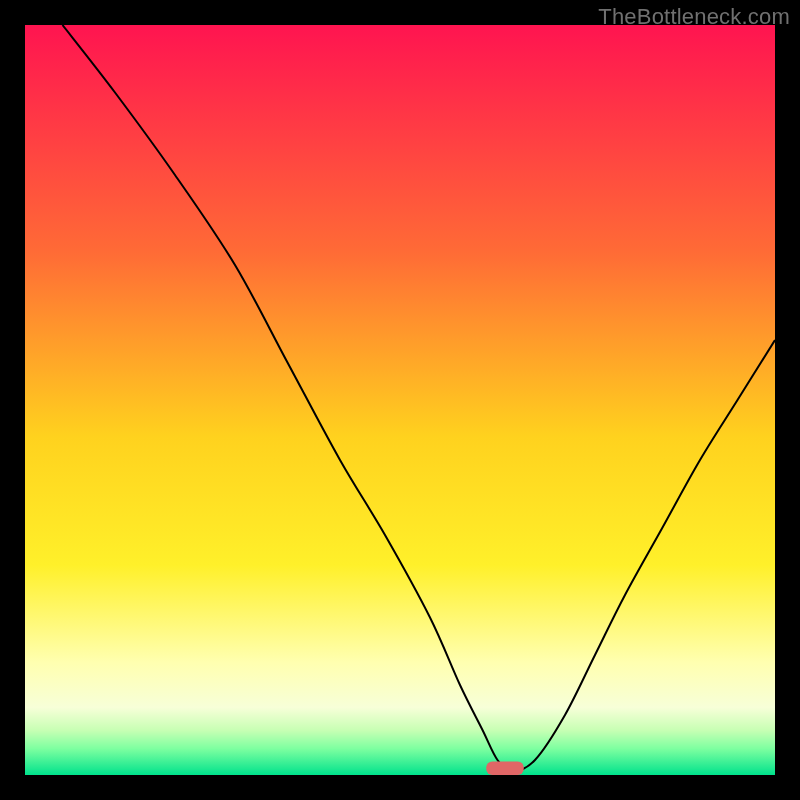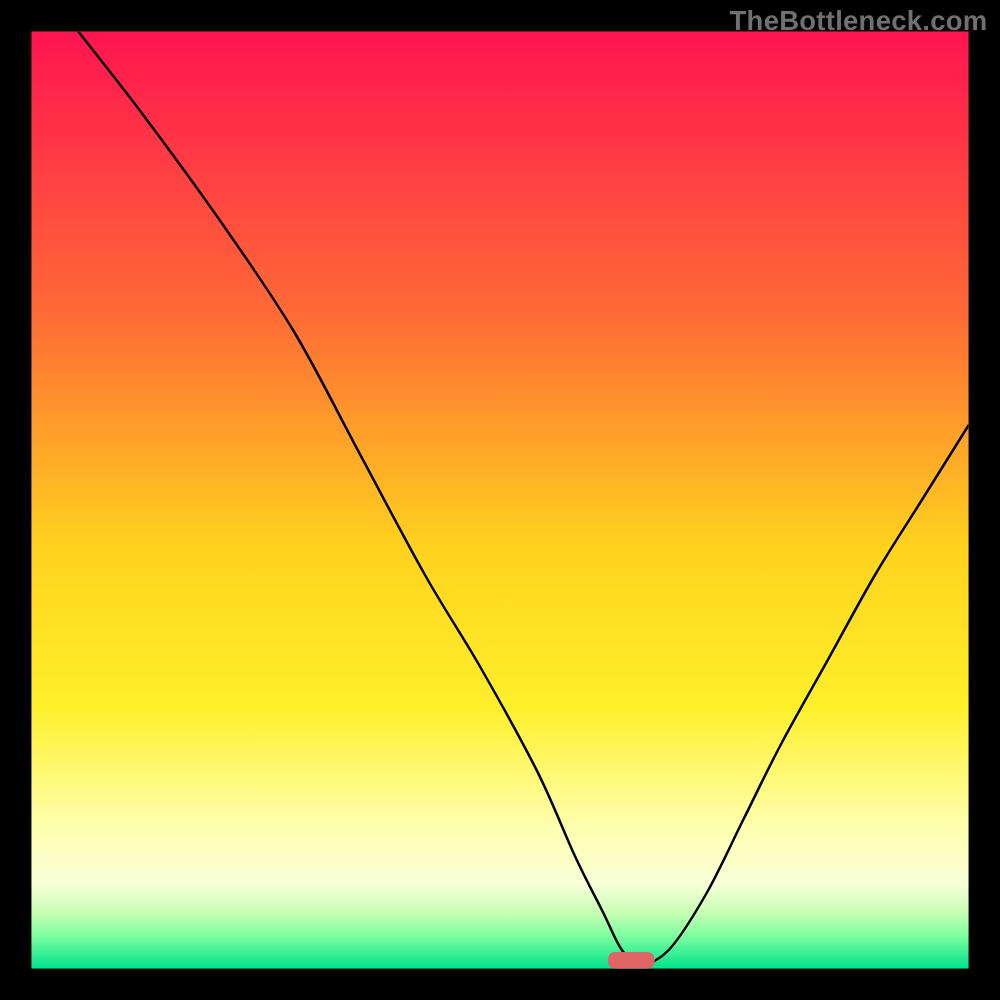--- a/index.html
+++ b/index.html
@@ -16,21 +16,21 @@
     width: 800px;
     height: 800px;
     background: #000;
   }
   .watermark {
     position: absolute;
     top: 4px;
     right: 10px;
     color: #707070;
     font-size: 22px;
-    font-weight: 700;
+    font-weight: 400;
     letter-spacing: 0.2px;
     z-index: 5;
   }
   .plot {
     position: absolute;
     left: 25px;
     top: 25px;
     width: 750px;
     height: 750px;
   }

